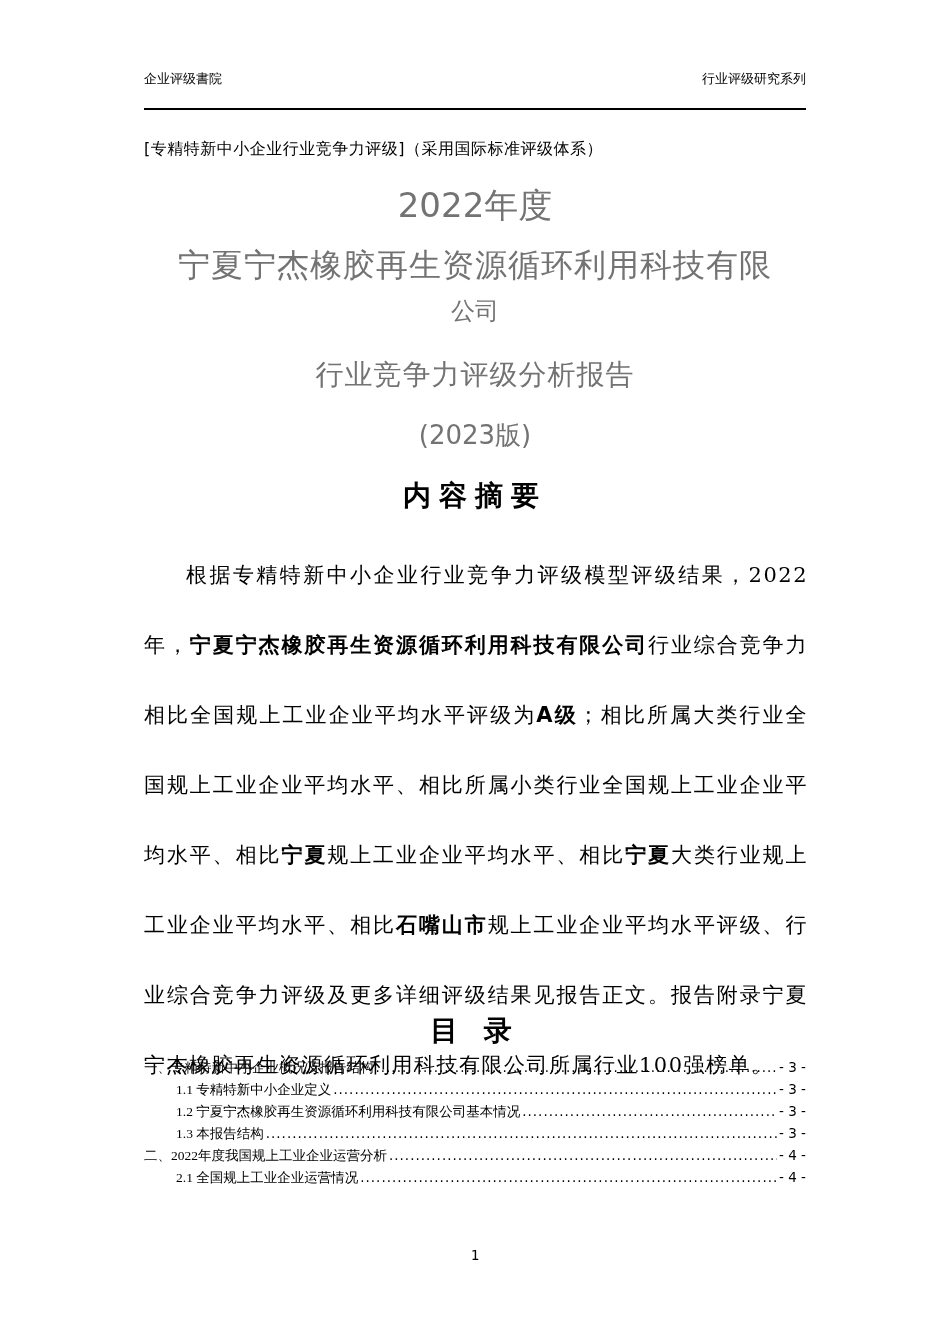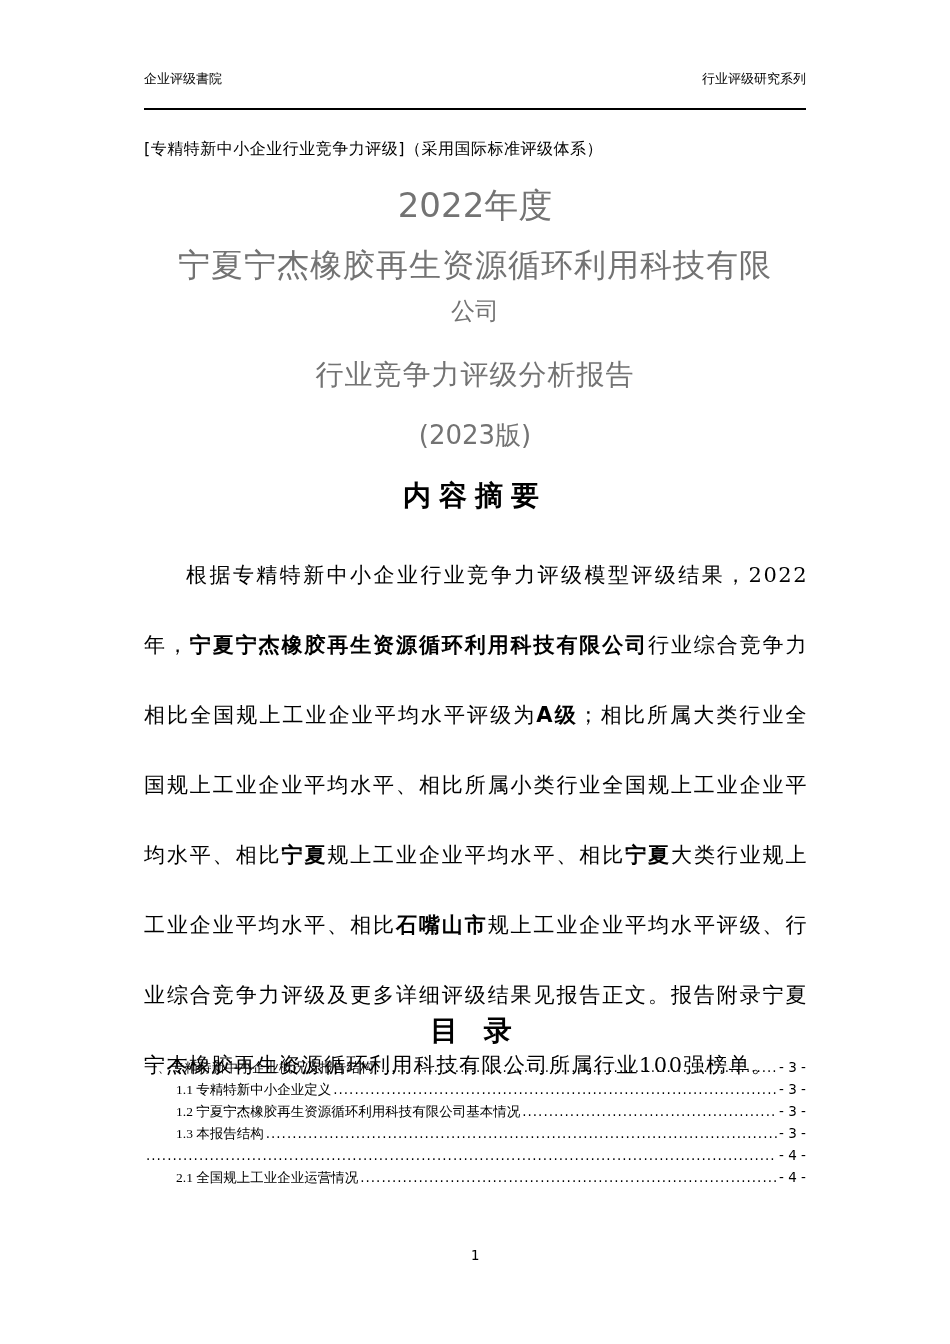--- a/index.html
+++ b/index.html
@@ -78,20 +78,21 @@
     <span class="toc-label">1.2 宁夏宁杰橡胶再生资源循环利用科技有限公司基本情况</span>
     <span class="toc-dots"></span>
     <span class="toc-page">- 3 -</span>
   </div>
   <div class="toc-row lvl2">
     <span class="toc-label">1.3 本报告结构</span>
     <span class="toc-dots"></span>
     <span class="toc-page">- 3 -</span>
   </div>
   <div class="toc-row">
+    <span class="toc-label">二、2022年度我国规上工业企业运营分析</span>
     <span class="toc-dots"></span>
     <span class="toc-page">- 4 -</span>
   </div>
   <div class="toc-row lvl2">
     <span class="toc-label">2.1 全国规上工业企业运营情况</span>
     <span class="toc-dots"></span>
     <span class="toc-page">- 4 -</span>
   </div>
 </div>
 

